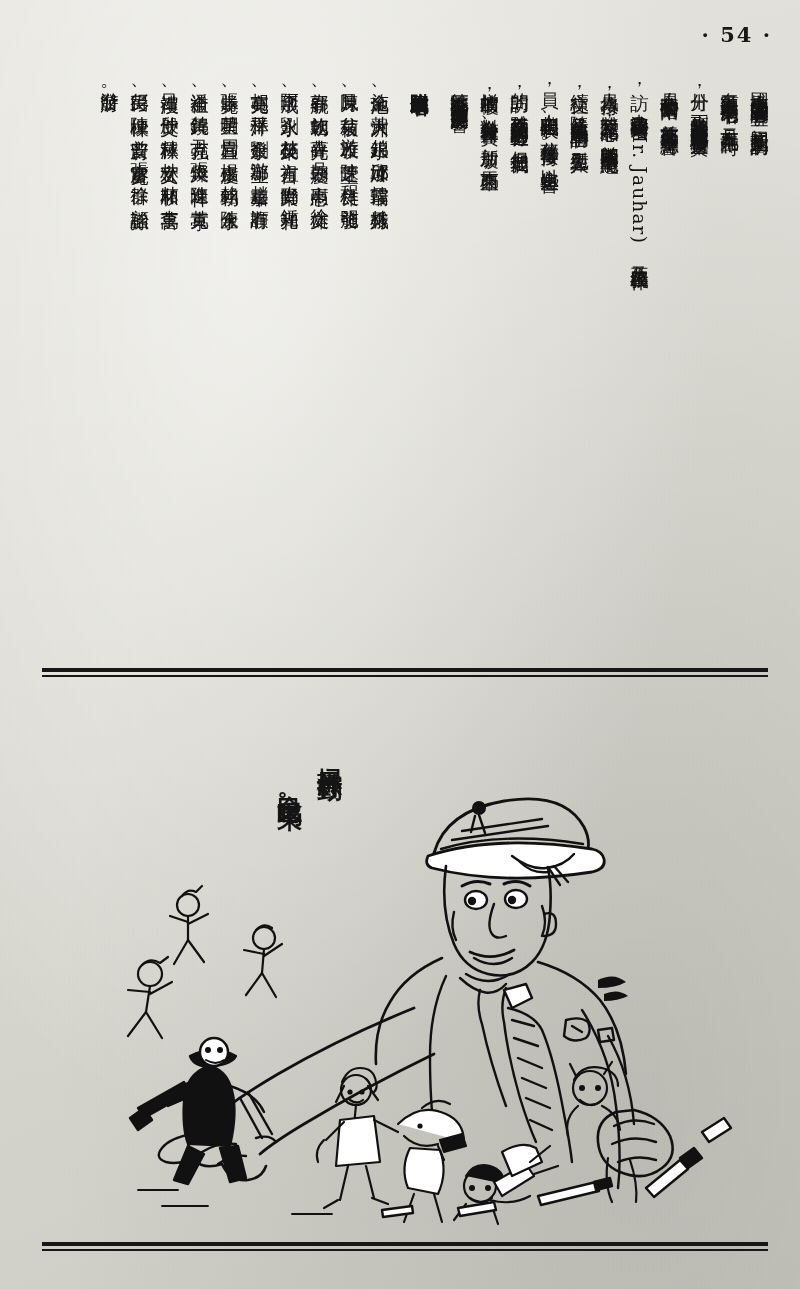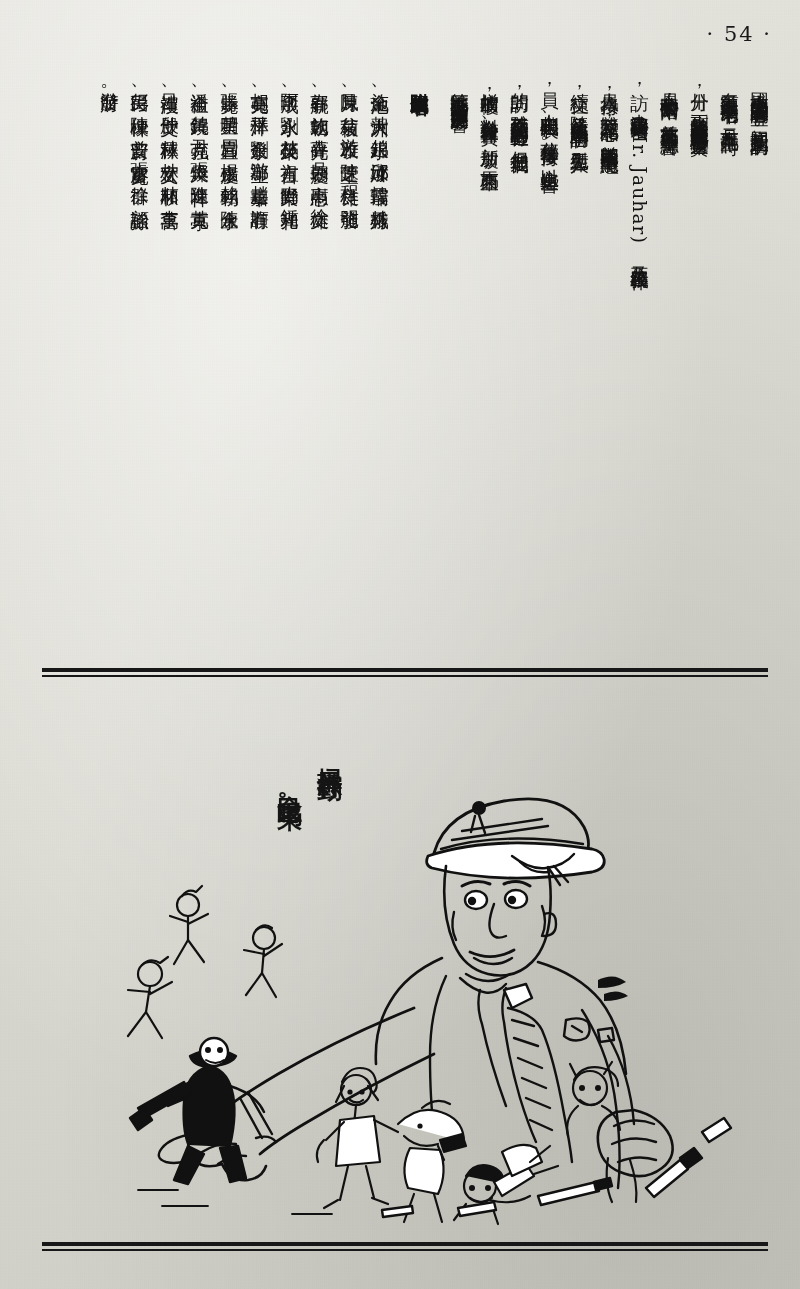--- a/index.html
+++ b/index.html
@@ -33,21 +33,21 @@
       repeating-linear-gradient(90deg, rgba(0,0,0,0.02) 0px, rgba(0,0,0,0) 2px, rgba(255,255,255,0.03) 4px);
   }
 
   
   .page-number {
     position: absolute;
     top: 22px;
     right: 28px;
     font-family: "DejaVu Serif", serif;
     font-size: 21px;
-    font-weight: normal;
+    font-weight: bold;
     letter-spacing: 2px;
     color: #191919;
   }
 
   
   .article {
     position: absolute;
     top: 78px;
     left: 40px;
     right: 26px;

